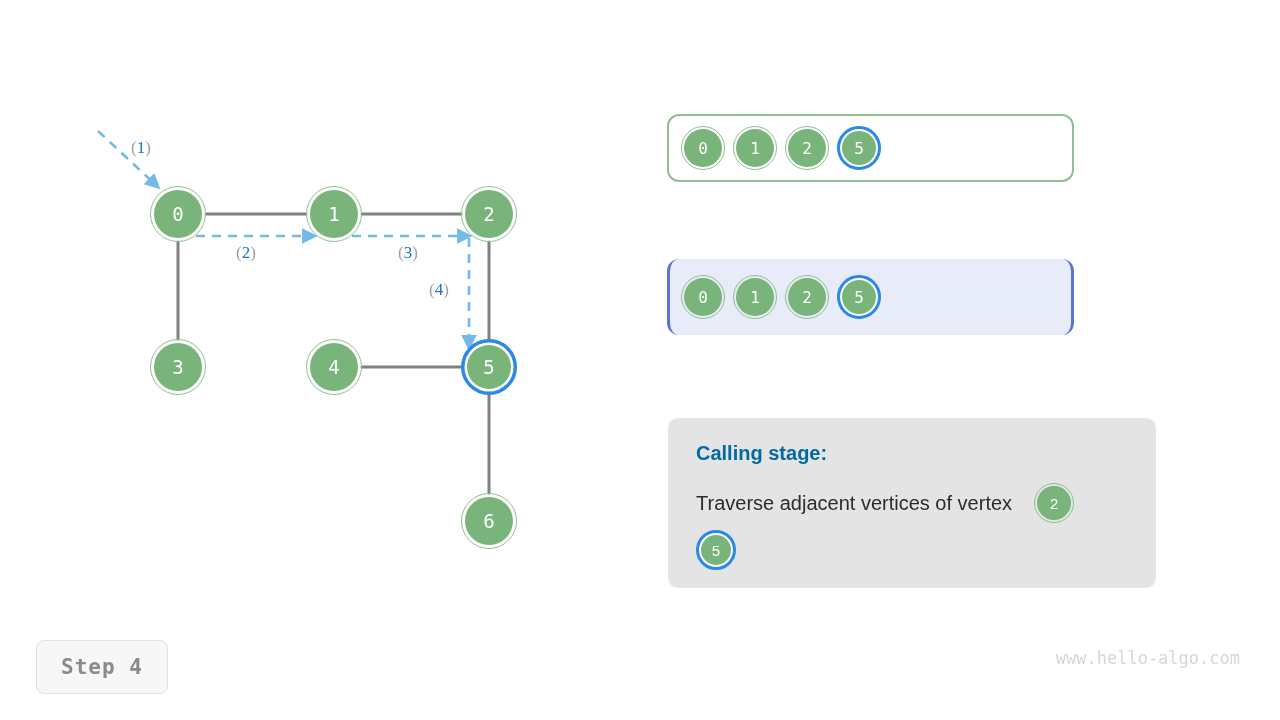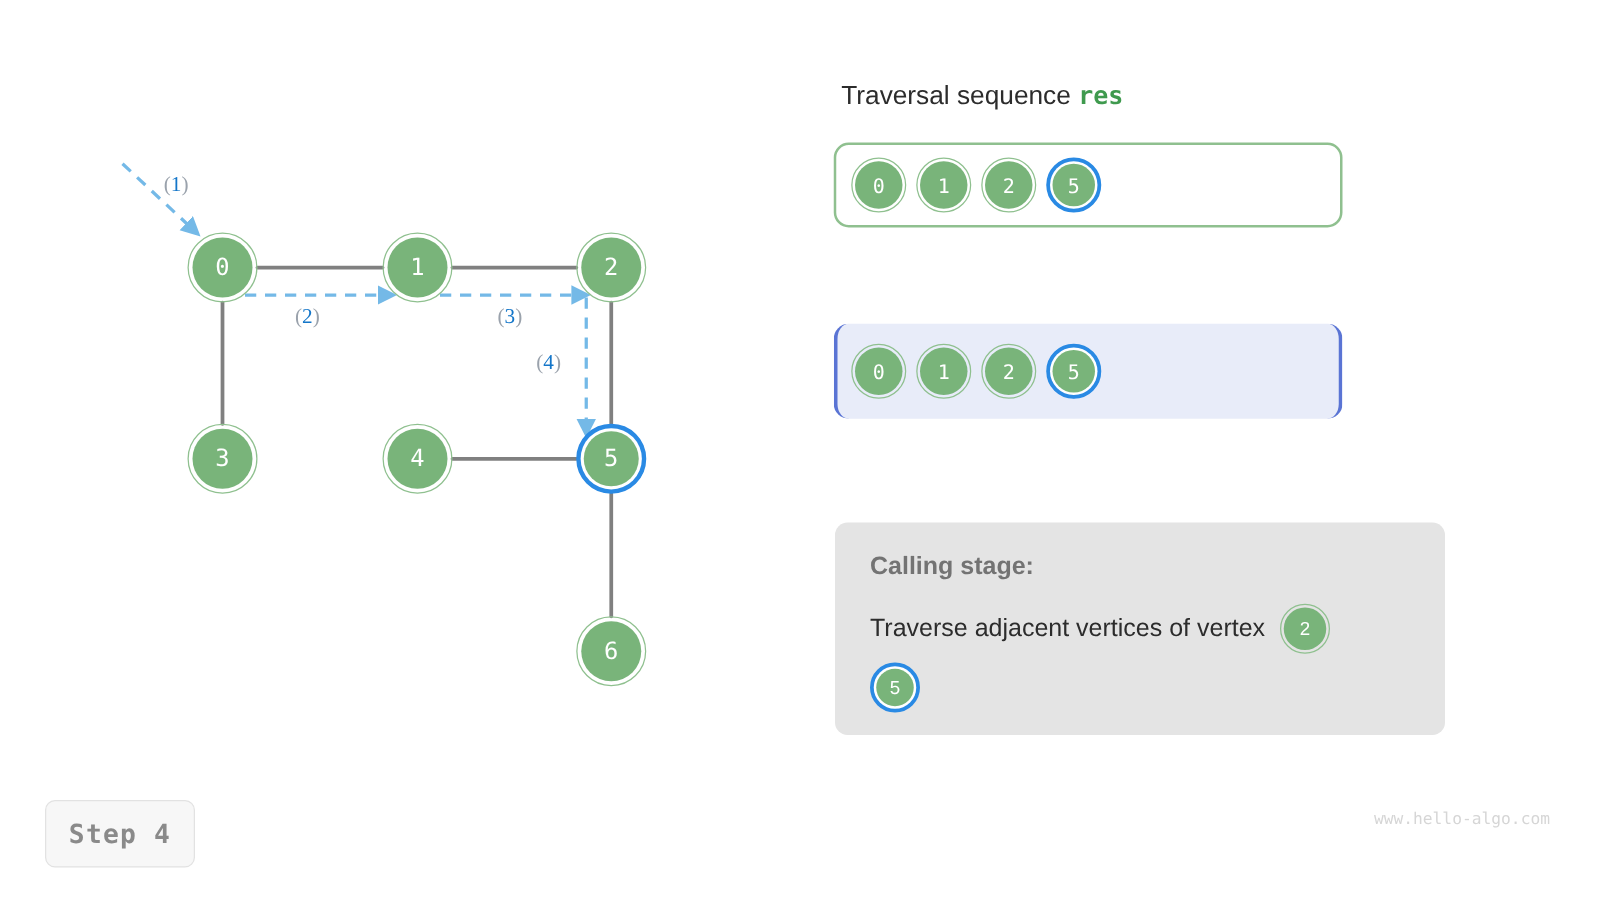--- a/index.html
+++ b/index.html
@@ -79,24 +79,24 @@
     left: 5px; top: 5px; width: 34px; height: 34px;
     box-shadow: 0 0 0 2px #fff, 0 0 0 4.5px #2a8ae4;
   }
 
   #calling-box {
     position: absolute; left: 28px; top: 418px; width: 488px; height: 170px;
     background: #e4e4e4; border-radius: 10px;
   }
   #calling-title {
     position: absolute; left: 28px; top: 24px;
-    font-size: 20px; font-weight: bold; color: #737373;
+    font-size: 20px; font-weight: bold; color: #0369a1;
   }
   .calling-line {
-    position: absolute; display: flex; align-items: center; gap: 12px;
+    position: absolute; display: flex; align-items: center; gap: 22px;
     font-size: 20px; color: #2c2c2c; white-space: nowrap;
   }
   .badge { position: relative; width: 40px; height: 40px; flex: 0 0 auto; }
   .badge .ring {
     position: absolute; left: 0; top: 0; width: 40px; height: 40px;
     border-radius: 50%; border: 1.4px solid #8fc08f;
   }
   .badge .core {
     position: absolute; left: 3px; top: 3px; width: 34px; height: 34px;
     border-radius: 50%; background: #79b47a;
@@ -104,30 +104,30 @@
     color: #fff; font-size: 15px; font-family: "Liberation Sans", sans-serif;
   }
   .badge.hl .ring { border: 2.5px solid #2a8ae4; }
   .badge.hl .core {
     left: 5px; top: 5px; width: 30px; height: 30px;
     box-shadow: 0 0 0 2px #fff, 0 0 0 4px #2a8ae4;
   }
 
   
   #step-badge {
-    position: absolute; left: 36px; top: 640px; width: 120px; height: 54px;
+    position: absolute; left: 36px; top: 640px; width: 132px; height: 54px;
     background: #f7f7f7; border: 1px solid #e2e2e2; border-radius: 8px;
     display: flex; align-items: center; justify-content: center;
     font-family: "DejaVu Sans Mono", monospace; font-size: 21px;
     font-weight: bold; color: #8a8a8a; letter-spacing: 1px;
   }
   #watermark {
     position: absolute; right: 40px; top: 648px;
     font-family: "DejaVu Sans Mono", monospace;
-    font-size: 13px; color: #d6d6d6;
+    font-size: 17px; color: #d6d6d6;
   }
 </style>
 </head>
 <body>
 
 <div id="stage">
 
   <div id="graph-panel">
 
     <svg id="graph-svg" width="640" height="720">
@@ -184,24 +184,20 @@
     </div>
 
     <div class="step-label" style="left:131px;top:138px">(<b>1</b>)</div>
     <div class="step-label" style="left:236px;top:243px">(<b>2</b>)</div>
     <div class="step-label" style="left:398px;top:243px">(<b>3</b>)</div>
     <div class="step-label" style="left:429px;top:280px">(<b>4</b>)</div>
   </div>
 
   <div id="right-panel">
 
-    <div class="section-title" style="left:33px;top:64px">
-      <span>Traversal sequence</span>
-      <span class="code green">res</span>
-    </div>
 
     <div class="box-res" style="left:27px;top:114px;width:407px;height:68px"></div>
     <div class="chip-row" style="left:41px;top:126px">
       <div class="chip">
         <div class="ring"></div>
         <div class="core">0</div>
       </div>
       <div class="chip">
         <div class="ring"></div>
         <div class="core">1</div>

